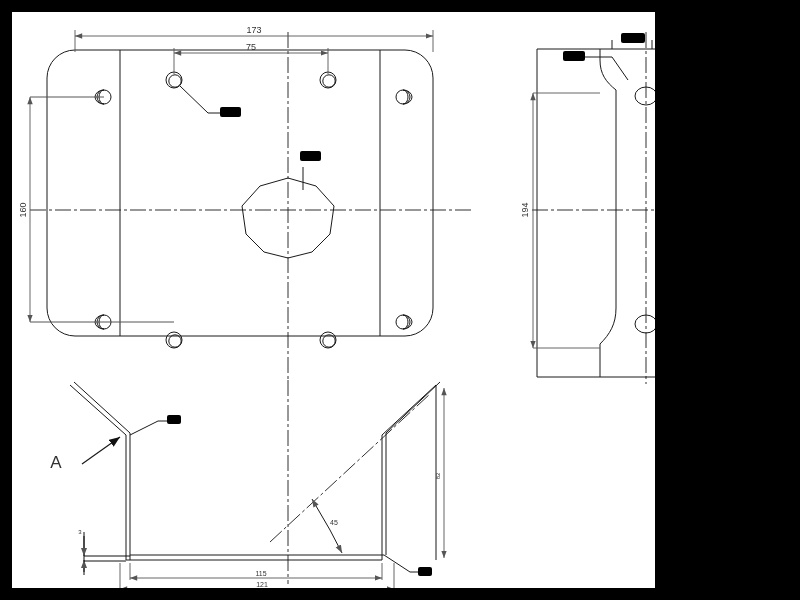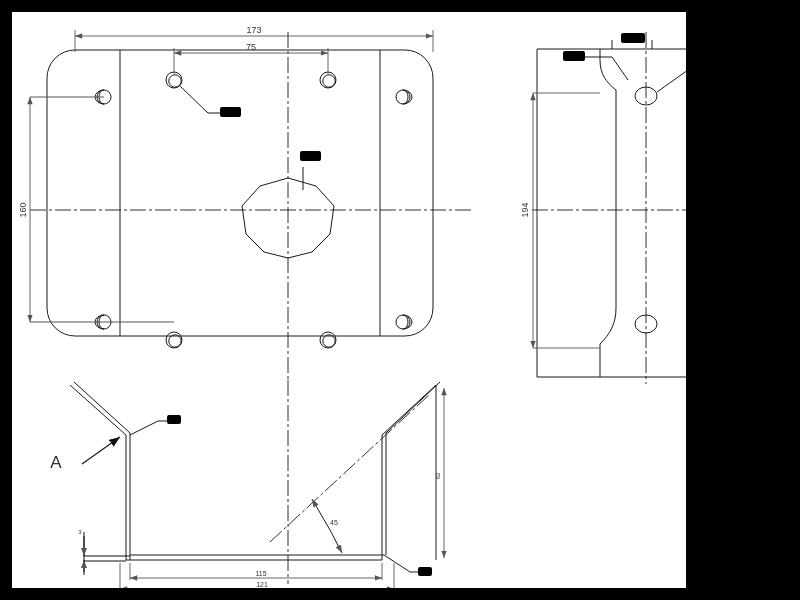--- a/index.html
+++ b/index.html
@@ -1,17 +1,17 @@
 <!DOCTYPE html>
 <html><head>
 <meta charset="utf-8">
 <style>
   html,body{margin:0;padding:0;background:#000;}
   #root{position:relative;width:655px;height:600px;background:#000;overflow:hidden;
-        font-family:"Liberation Sans",sans-serif;padding-left:31px;}
+        font-family:"Liberation Sans",sans-serif;}
   #sheet{position:absolute;left:12px;top:12px;width:776px;height:576px;background:#fff;}
   svg{display:block;}
   .dimtxt{font-family:"Liberation Sans",sans-serif;fill:#333;}
 </style>
 </head>
 <body>
 
 <div id="root">
   <div id="sheet">
     <svg width="776" height="576" viewBox="0 0 776 576">

